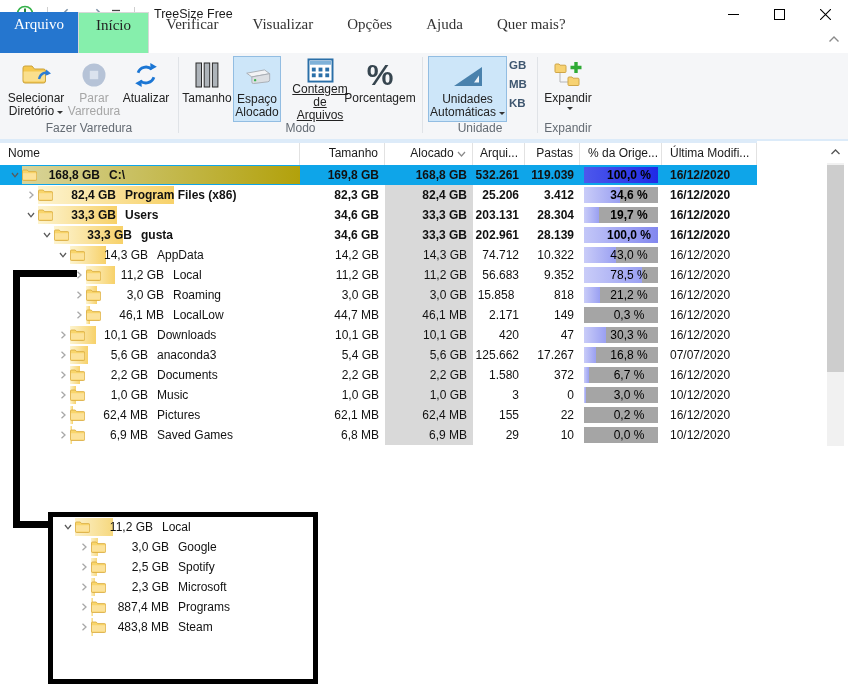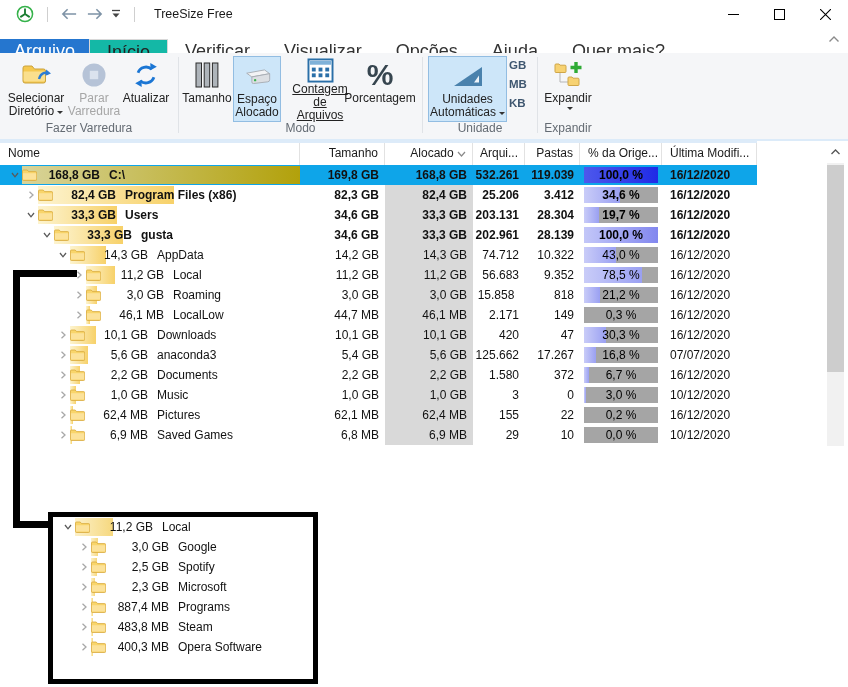--- a/index.html
+++ b/index.html
@@ -10,23 +10,23 @@
   
   .titlebar { position:absolute; left:0; top:0; width:848px; height:28px; display:flex; align-items:center; padding-left:12px; background:#fff; }
   .tb-sep { width:1px; height:15px; background:#cfcfcf; margin:0 9px; }
   .tb-btn { display:inline-flex; align-items:center; justify-content:center; margin:0 4px; }
   .tb-title { margin-left:10px; font-size:12.5px; color:#1a1a1a; }
   .win-controls { position:absolute; right:0; top:0; height:28px; display:flex; }
   .win-btn { width:46px; height:28px; display:flex; align-items:center; justify-content:center; }
 
   
   .tabrow { position:absolute; left:0; top:28px; width:848px; height:25px; display:flex; align-items:flex-end; background:#fff; }
-  .tab { height:14px; line-height:24px; padding:0 17px; font-size:18px; color:#333; white-space:nowrap; }
+  .tab { height:41px; line-height:24px; padding:0 17px; font-size:15px; color:#333; white-space:nowrap;font-family:Liberation Serif, serif; }
   .tab.file { background:#2576cf; color:#fff; padding:0 14px; }
-  .tab.selected { background:#14b8a6; border:1px solid #d8d8d8; border-bottom:none; color:#222; }
+  .tab.selected { background:#86efac; border:1px solid #d8d8d8; border-bottom:none; color:#222; }
   .ribbon-collapse { position:absolute; right:4px; top:32px; width:16px; height:16px; }
 
   
   .ribbon { position:absolute; left:0; top:53px; width:848px; height:88px; background:#f5f6f8; border-bottom:2px solid #dcebf9; }
   .rsep { position:absolute; top:4px; height:76px; width:1px; background:#e0e3e7; }
   .rbtn { position:absolute; top:3px; height:66px; display:flex; flex-direction:column; align-items:center; justify-content:flex-start; text-align:center; font-size:12px; line-height:13px; color:#222; }
   .rbtn .ric { height:34px; display:flex; align-items:center; justify-content:center; margin-top:2px; }
   .rbtn.sel { background:#cde6f9; border:1px solid #92bde2; }
   .rbtn.disabled { color:#a6a6a6; }
   .glabel { position:absolute; top:68px; text-align:center; font-size:12px; color:#646b73; }
@@ -50,21 +50,21 @@
   .cell.name { position:relative; display:flex; align-items:center; }
   .namebar { position:absolute; top:1px; bottom:1px; }
   .chev { width:14px; display:inline-flex; align-items:center; justify-content:center; z-index:1; }
   .fold { width:18px; display:inline-flex; align-items:center; z-index:1; }
   .szslot { display:inline-block; width:60px; text-align:right; z-index:1; }
   .nm { margin-left:9px; z-index:1; }
   .sortcol { background:#d9d9d9; }
   .pctcell { padding:2px 4px; }
   .pbar { position:relative; height:16px; background:#a5a5a5; }
   .pfill { position:absolute; left:0; top:0; bottom:0; }
-  .ptxt { position:absolute; left:0; top:0; width:100%; text-align:center; line-height:16px; color:#000; }
+  .ptxt { position:absolute; left:8px; top:0; width:100%; text-align:center; line-height:16px; color:#000; }
   .datec { padding-left:8px; }
 
   
   .sbar { position:absolute; left:827px; top:141px; width:17px; height:305px; }
   .sb-up { position:absolute; left:0; top:2px; width:17px; height:17px; display:flex; align-items:center; justify-content:center; }
   .sb-track { position:absolute; left:0; top:22px; width:17px; height:283px; background:#f1f1f1; }
   .sb-thumb { position:absolute; left:0; top:24px; width:17px; height:207px; background:#cdcdcd; }
 
   
   .ann { position:absolute; background:#000; z-index:20; }
@@ -825,35 +825,16 @@
             <span class="fold">
               <svg width="15" height="12" viewBox="0 0 15 12">
                 <path d="M.5 2 q0-1 1-1 h3.7 l1.4 1.6 h7 q1 0 1 1 v6.9 q0 1-1 1 h-12.1 q-1 0-1-1 z" fill="#f9d56b" stroke="#d8a93e" stroke-width=".8"></path>
                 <path d="M.9 4.2 h13.3 v5.3 q0 .9-.9 .9 h-11.5 q-.9 0-.9-.9 z" fill="#fce29a"></path>
               </svg>
             </span>
             <span class="szslot">483,8 MB</span>
             <span class="nm">Steam</span>
           </div>
         </div>
-        <div class="trow">
-          <div class="cell name" style="width: 258px;">
-            <div class="namebar" style="left: 38px; width: 2px; background: linear-gradient(90deg, rgb(252, 240, 200), rgb(246, 216, 126));"></div>
-            <span style="width: 24px; display: inline-block; flex: 0 0 auto;"></span>
-            <span class="chev">
-              <svg width="10" height="10" viewBox="0 0 10 10">
-                <path d="M3.5 1.8 L7 5 L3.5 8.2" stroke="#a8a8a8" stroke-width="1.3" fill="none"></path>
-              </svg>
-            </span>
-            <span class="fold">
-              <svg width="15" height="12" viewBox="0 0 15 12">
-                <path d="M.5 2 q0-1 1-1 h3.7 l1.4 1.6 h7 q1 0 1 1 v6.9 q0 1-1 1 h-12.1 q-1 0-1-1 z" fill="#f9d56b" stroke="#d8a93e" stroke-width=".8"></path>
-                <path d="M.9 4.2 h13.3 v5.3 q0 .9-.9 .9 h-11.5 q-.9 0-.9-.9 z" fill="#fce29a"></path>
-              </svg>
-            </span>
-            <span class="szslot">400,3 MB</span>
-            <span class="nm">Opera Software</span>
-          </div>
-        </div>
       </div>
   </div>
 
 </div>
 
 </body></html>

